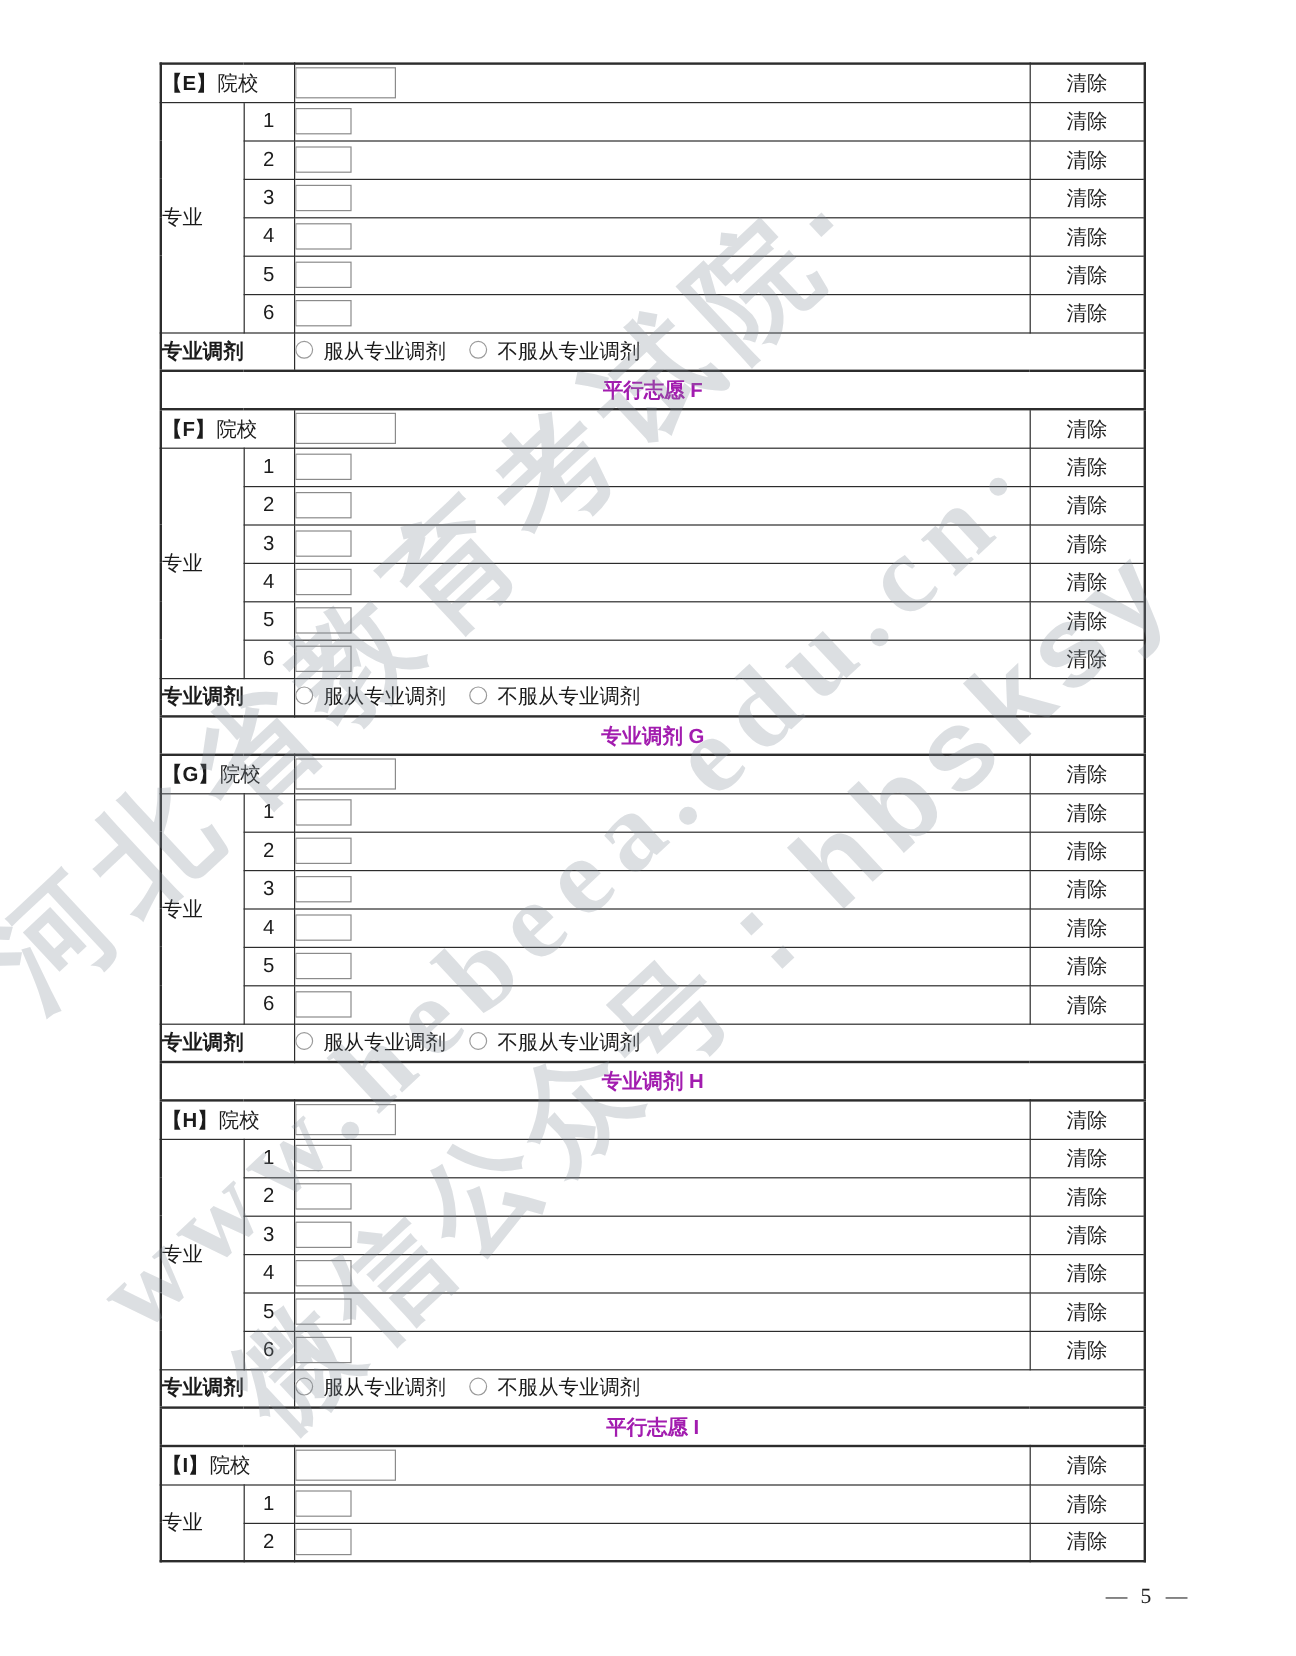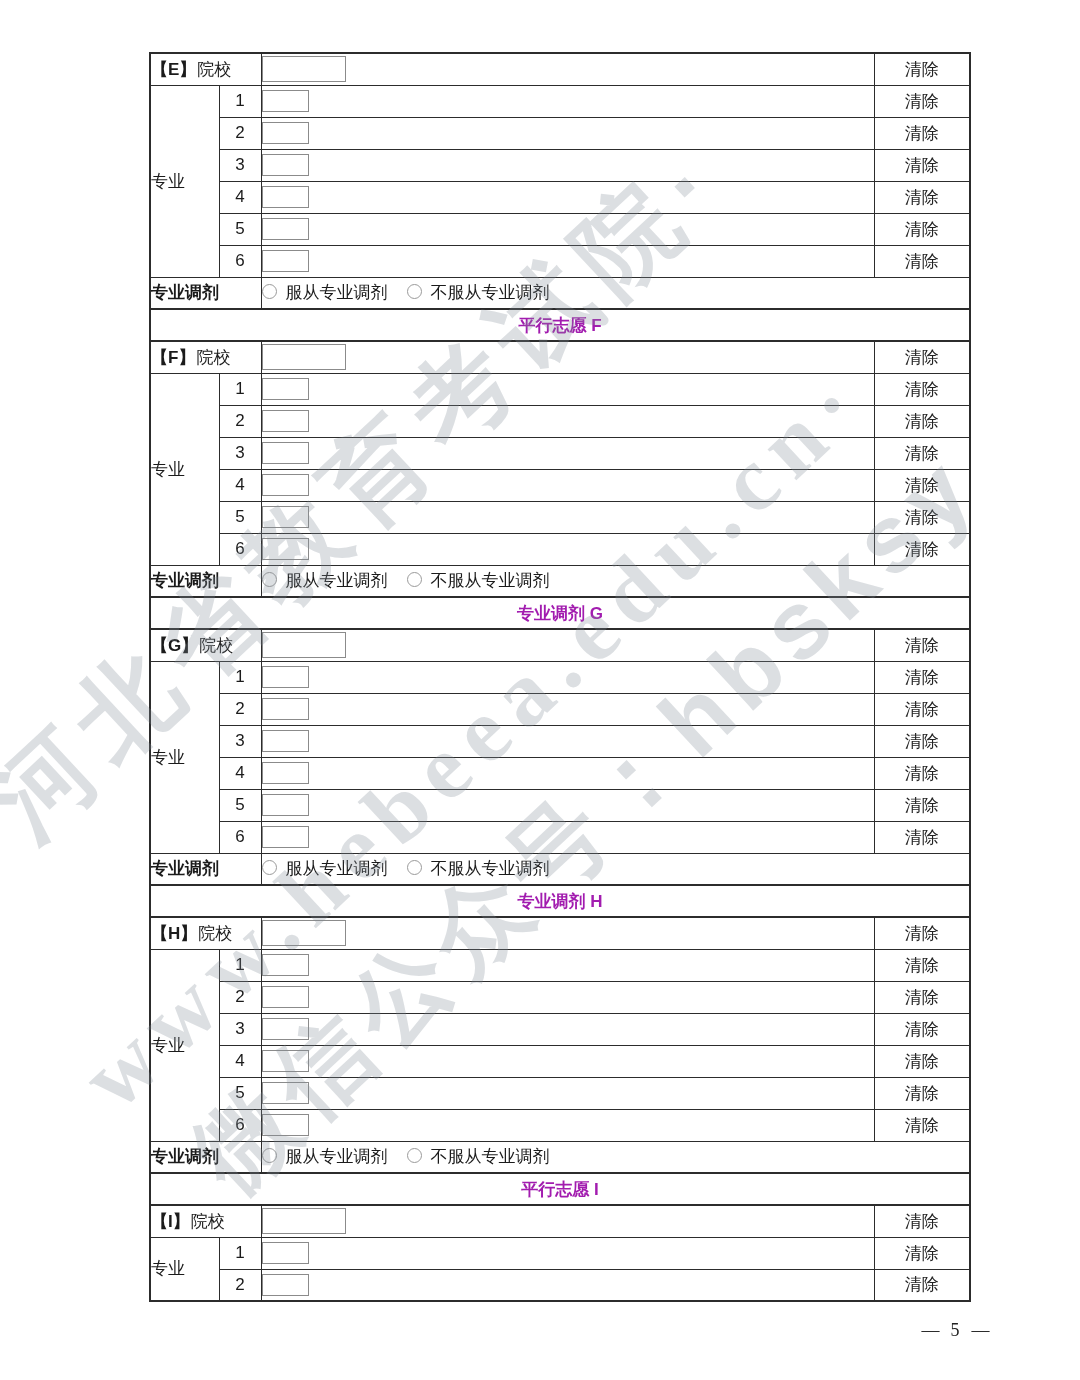--- a/index.html
+++ b/index.html
@@ -12,21 +12,21 @@
     position:absolute;z-index:3;pointer-events:none;white-space:nowrap;
     transform:rotate(-43deg);transform-origin:left center;
     color:rgba(128,140,150,0.28);font-weight:bold;
   }
   .wm-1{left:8px;top:752px;font-size:100px;letter-spacing:14px;}
   .wm-2{left:96px;top:1038px;font-size:92px;letter-spacing:13px;
         font-family:"Liberation Serif","DejaVu Serif",serif;}
   .wm-3{left:212px;top:1108px;font-size:96px;letter-spacing:10px;}
   
   table.form{
-    position:absolute;left:149px;top:52px;z-index:1;
+    position:absolute;left:133px;top:52px;z-index:1;
     width:820px;border-collapse:collapse;table-layout:fixed;
     border:2px solid #2c2c2c;
   }
   table.form td{
     border:1px solid #2c2c2c;height:32px;padding:0;background:#fff;
     box-sizing:border-box;font-size:17px;overflow:hidden;vertical-align:middle;
   }
   td.green{background:#d9ece3;}
   td.label-cell{padding-left:8px;white-space:nowrap;}
   .bracket{font-weight:bold;}

